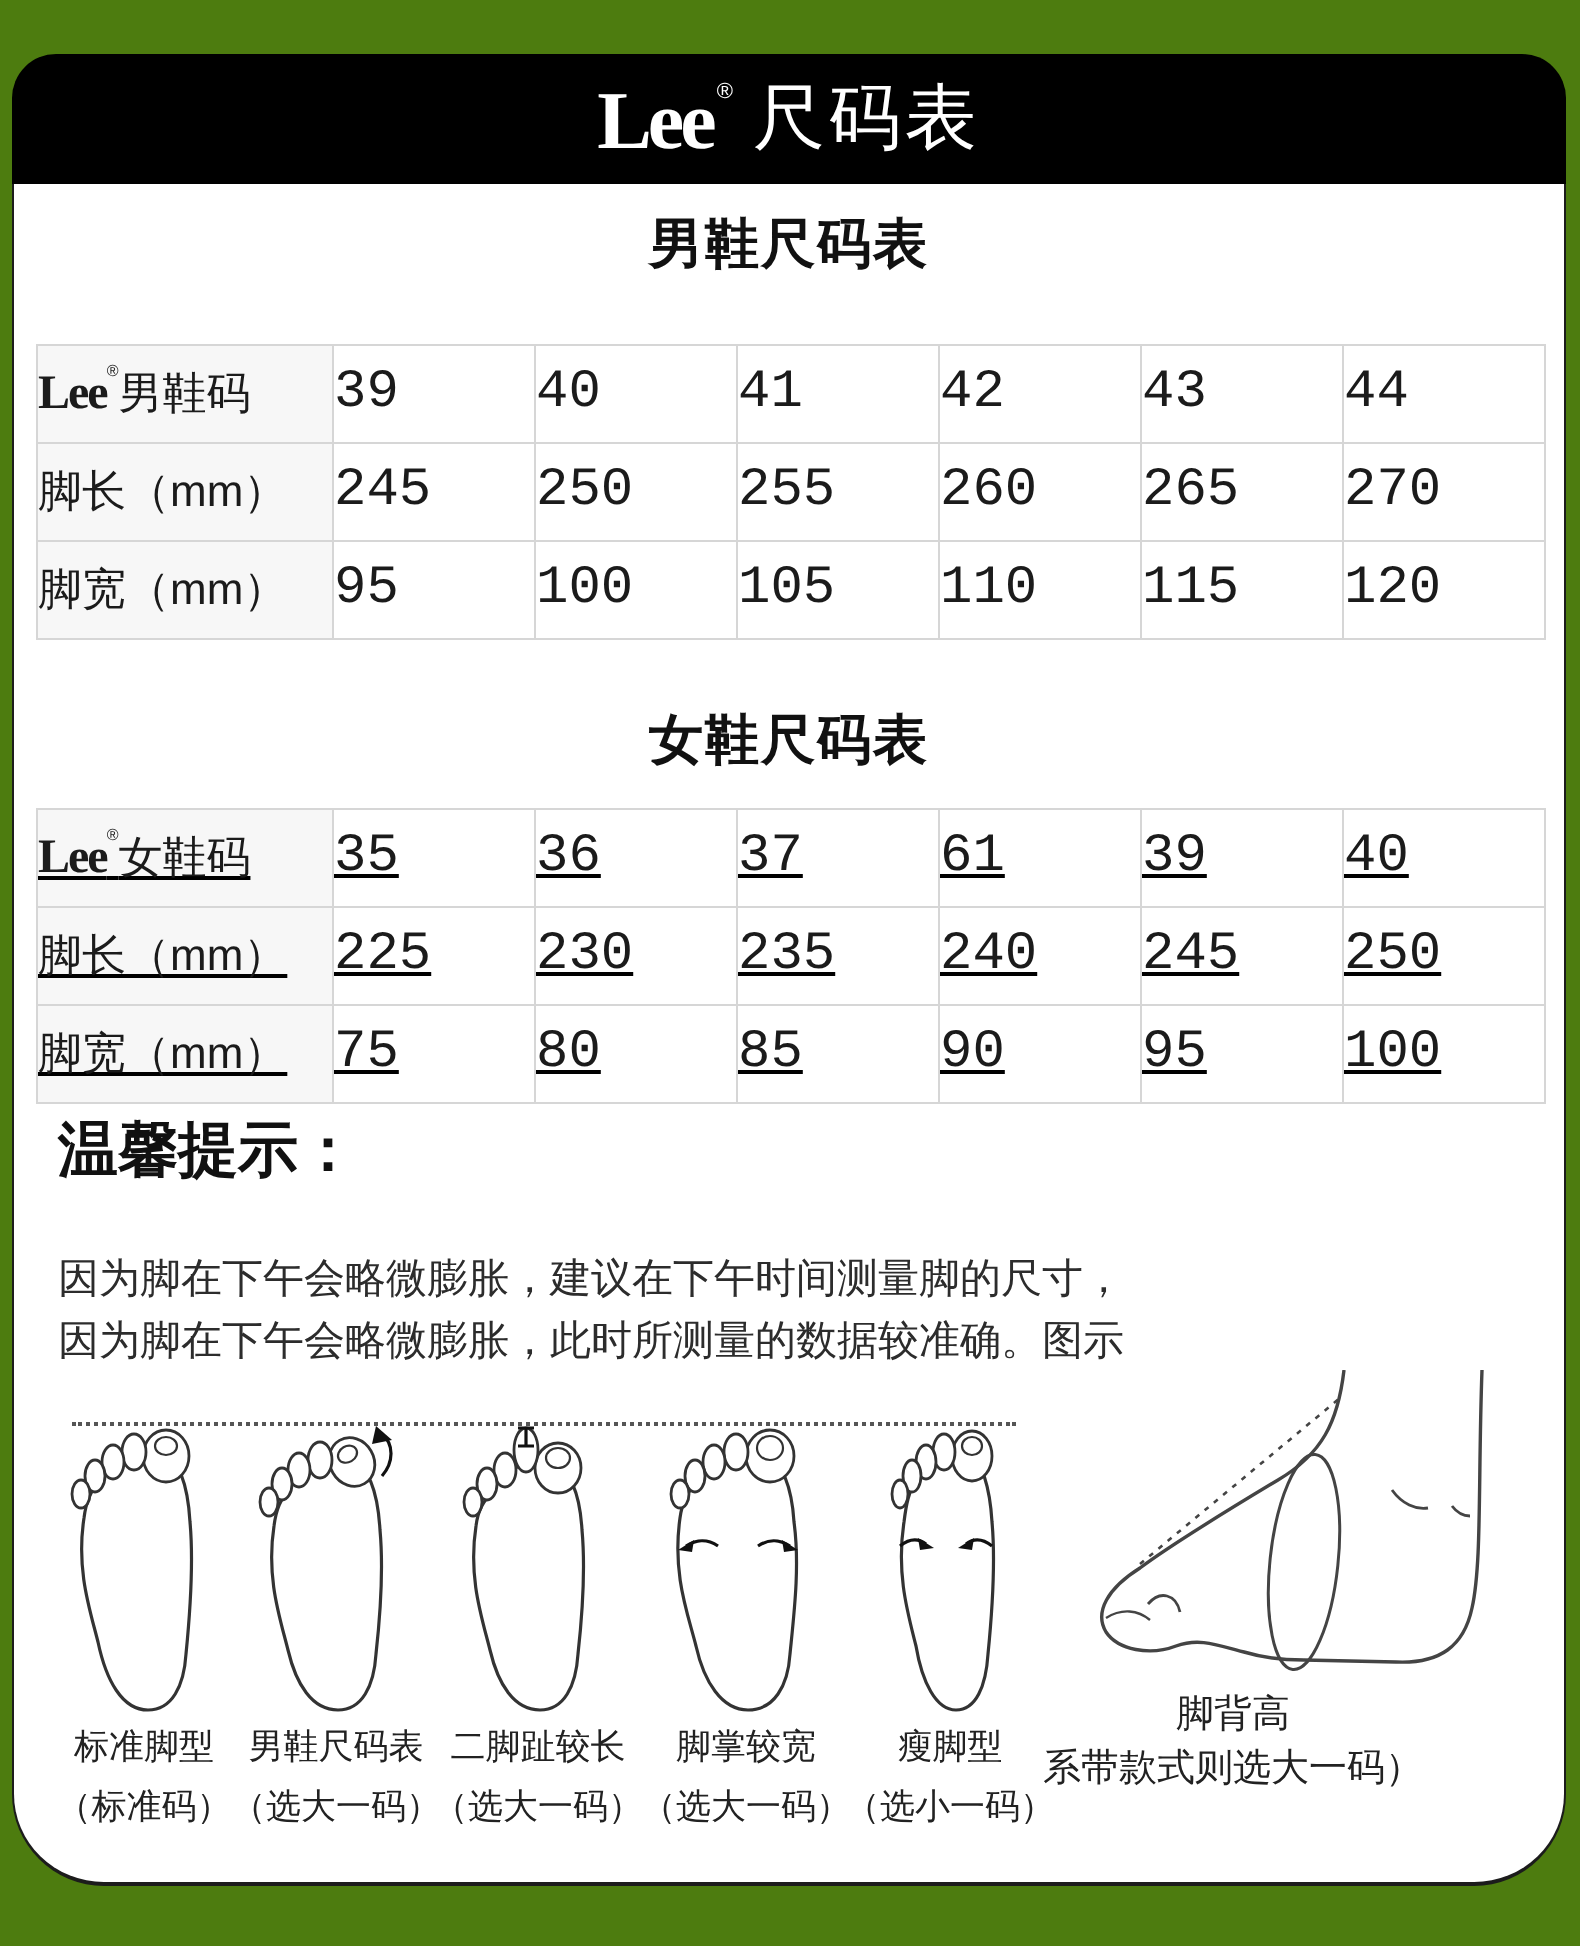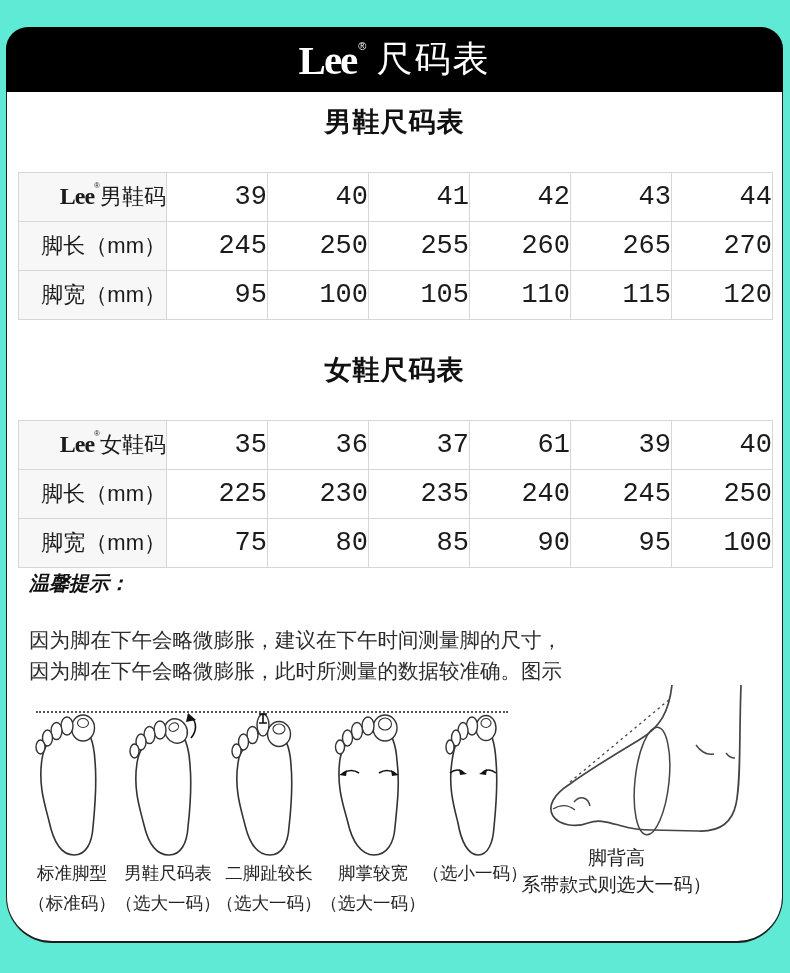--- a/index.html
+++ b/index.html
@@ -1,17 +1,17 @@
 <!DOCTYPE html>
 <html><head>
 <meta charset="utf-8">
 <style>
   * { margin:0; padding:0; box-sizing:border-box; }
   body { background:#fff; font-family:"Liberation Sans", sans-serif; }
-  #page { position:relative; width:790px; height:973px; background:#5eead4; overflow:hidden; }
+  #page { position:relative; width:790px; height:973px; background:#4d7c0f; overflow:hidden; }
 
   
   .hdr { position:absolute; left:6px; top:27px; width:777px; height:65px; background:#000;
          border-radius:22px 22px 0 0; display:flex; align-items:center; justify-content:center; }
   .hdr .brand { color:#fff; font-family:"Liberation Serif", serif; font-weight:bold;
                 font-size:41px; letter-spacing:-2px; }
   .hdr .reg { color:#fff; font-size:11px; vertical-align:super; margin:0 10px 0 2px; position:relative; top:-14px; }
   .hdr .title { color:#fff; font-size:36px; font-weight:normal; letter-spacing:2px; }
 
   
@@ -19,29 +19,29 @@
           border-left:1px solid #1c1c1c; border-right:1px solid #1c1c1c; border-bottom:2px solid #1c1c1c;
           border-radius:0 0 46px 46px; background:#fff; }
 
   .sec-title { position:absolute; left:0; width:100%; text-align:center;
                font-size:27px; font-weight:bold; color:#111; letter-spacing:1px; }
   .sec-title.men { top:12px; }
   .sec-title.women { top:260px; }
 
   table.size { position:absolute; left:11px; border-collapse:collapse; table-layout:fixed; }
   table.size.men { top:80px; }
-  table.size.women { top:328px; }
-  table.size td { border:1px solid #d6d6d6; height:49px; text-align:right; vertical-align:middle;
+  table.size.women { top:312px;text-decoration:underline; }
+  table.size td { border:1px solid #d6d6d6; height:49px; text-align:left; vertical-align:middle;
                   background:#fff; color:#1b1b1b; }
   table.size td.lbl { width:148px; background:#f7f7f7; font-size:22px; }
   table.size td.val { width:101px; font-family:"Liberation Mono", monospace; font-size:27px; }
   .leelogo { font-family:"Liberation Serif", serif; font-weight:bold; font-size:24px; letter-spacing:-1px; }
   .leereg { font-size:8px; vertical-align:super; position:relative; top:-8px; }
 
-  .tips-h { position:absolute; left:22px; top:478px; font-size:20px; font-weight:bold; color:#111;font-style:italic; }
+  .tips-h { position:absolute; left:22px; top:463px; font-size:30px; font-weight:bold; color:#111; }
   .tips-p { position:absolute; left:22px; top:532px; font-size:20.5px; line-height:31px; color:#2c2c2c; }
 
   .dotline { position:absolute; left:29px; top:619px; width:472px; height:0;
              border-top:2px dotted #555; }
 
   .foot { position:absolute; top:621px; width:74px; height:148px; }
   .foot svg { width:100%; height:100%; }
   .f1 { left:25px; } .f2 { left:120px; } .f3 { left:221px; } .f4 { left:325px; } .f5 { left:429px; }
 
   .foot-label { position:absolute; top:766px; width:124px; text-align:center;
@@ -230,20 +230,21 @@
     </div>
     <div class="foot-label fl3">
       <div>二脚趾较长</div>
       <div>（选大一码）</div>
     </div>
     <div class="foot-label fl4">
       <div>脚掌较宽</div>
       <div>（选大一码）</div>
     </div>
     <div class="foot-label fl5">
+      <div>瘦脚型</div>
       <div>（选小一码）</div>
     </div>
 
     <div class="sidefoot">
       <svg viewBox="0 0 216 172">
         <path d="M132 0 C129 26 121 42 99 55 C74 70 46 87 30 99 C14 109 7 121 13 131 C19 140 35 143 48 138 C59 134 67 137 82 141 C92 144 102 145 112 145 L158 146 C180 147 192 138 196 119 C201 97 199 55 201 0" fill="none" stroke="#444" stroke-width="1.7"></path>
         <path d="M34 117 C40 110 48 112 50 121" fill="none" stroke="#444" stroke-width="1.4"></path>
         <path d="M13 124 C21 119 29 120 35 125" fill="none" stroke="#444" stroke-width="1.2"></path>
         <path d="M156 60 C161 67 168 70 174 69" fill="none" stroke="#444" stroke-width="1.4"></path>
         <path d="M186 68 C189 72 192 73 195 73" fill="none" stroke="#444" stroke-width="1.4"></path>

